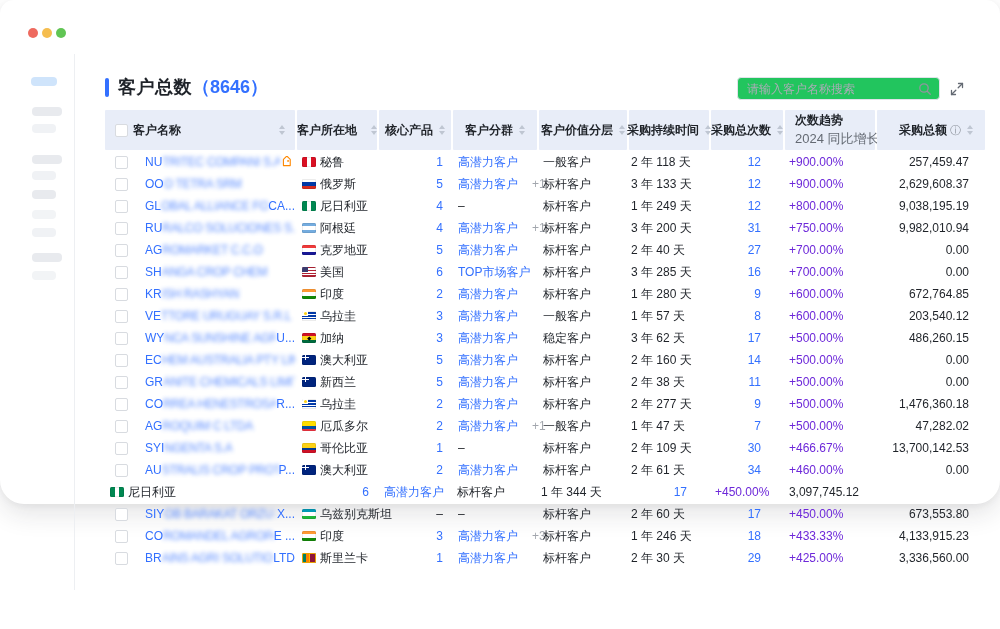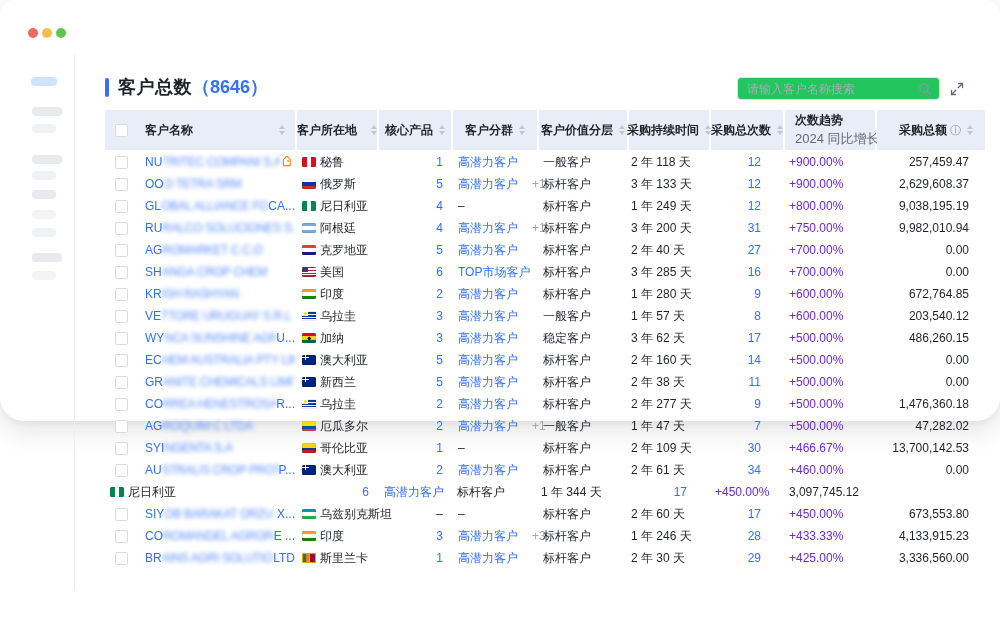--- a/index.html
+++ b/index.html
@@ -1,17 +1,17 @@
 <!DOCTYPE html>
 <html><head>
 <meta charset="utf-8">
 <style>
   * { margin:0; padding:0; box-sizing:border-box; }
   html,body { width:1000px; height:629px; background:#fff; font-family:"Liberation Sans","DejaVu Sans",sans-serif; overflow:hidden; }
-  .window { position:absolute; left:0; top:0; width:1000px; height:421px; background:#fff;
+  .window { position:absolute; left:0; top:0; width:1000px; height:504px; background:#fff;
             border-radius:14px 14px 24px 24px; box-shadow:0 10px 26px rgba(31,35,41,.12), 0 2px 6px rgba(31,35,41,.05); }
   
   .lights { position:absolute; left:28px; top:28px; display:flex; gap:4px; }
   .light { width:10px; height:10px; border-radius:50%; }
   .light.red{ background:#ee6a5f; } .light.yellow{ background:#f5bd4f; } .light.green{ background:#61c554; }
   
   .side-divider { position:absolute; left:74px; top:54px; width:1px; height:536px; background:#edeff2; }
   .sbar { position:absolute; border-radius:4px; height:9px; }
   
   .titlebar { position:absolute; left:105px; top:74px; height:26px; display:flex; align-items:center; }
@@ -132,21 +132,21 @@
     <svg width="14" height="14" viewBox="0 0 14 14" fill="none" stroke="#646a73" stroke-width="1.3" stroke-linecap="round" stroke-linejoin="round">
       <path d="M8.5 1.5 H12.5 V5.5"></path>
         <path d="M12.5 1.5 L8.2 5.8"></path>
       <path d="M5.5 12.5 H1.5 V8.5"></path>
         <path d="M1.5 12.5 L5.8 8.2"></path>
     </svg>
   </div>
 
   <div class="thead" id="thead">
       <div class="th h-c0">
-        <span style="display: flex; align-items: center; gap: 17px;">
+        <span style="display: flex; align-items: center; gap: 5px;">
           <span class="checkbox"></span>
           <span class="lbl">客户名称</span>
         </span>
         <span class="caret">
           <i class="up"></i>
           <i class="down"></i>
         </span>
       </div>
       <div class="th h-c1">
         <span class="lbl">客户所在地</span>
@@ -675,21 +675,21 @@
         <div class="cell c-prod">
           <span class="num-link">3</span>
         </div>
         <div class="cell c-seg">
           <span class="seg-link">高潜力客户</span>
           <span class="seg-extra">+3</span>
         </div>
         <div class="cell c-tier">标杆客户</div>
         <div class="cell c-dur">1 年 246 天</div>
         <div class="cell c-cnt">
-          <span class="num-link">28</span>
+          <span class="num-link">18</span>
         </div>
         <div class="cell c-growth">+433.33%</div>
         <div class="cell c-amt">4,133,915.23</div>
       </div>
       <div class="trow">
         <div class="cell c-name">
           <span class="checkbox"></span>
           <span class="name-wrap">
             <span class="np">BR</span>
             <span class="nb">AINS AGRI SOLUTIONS PVT </span>

